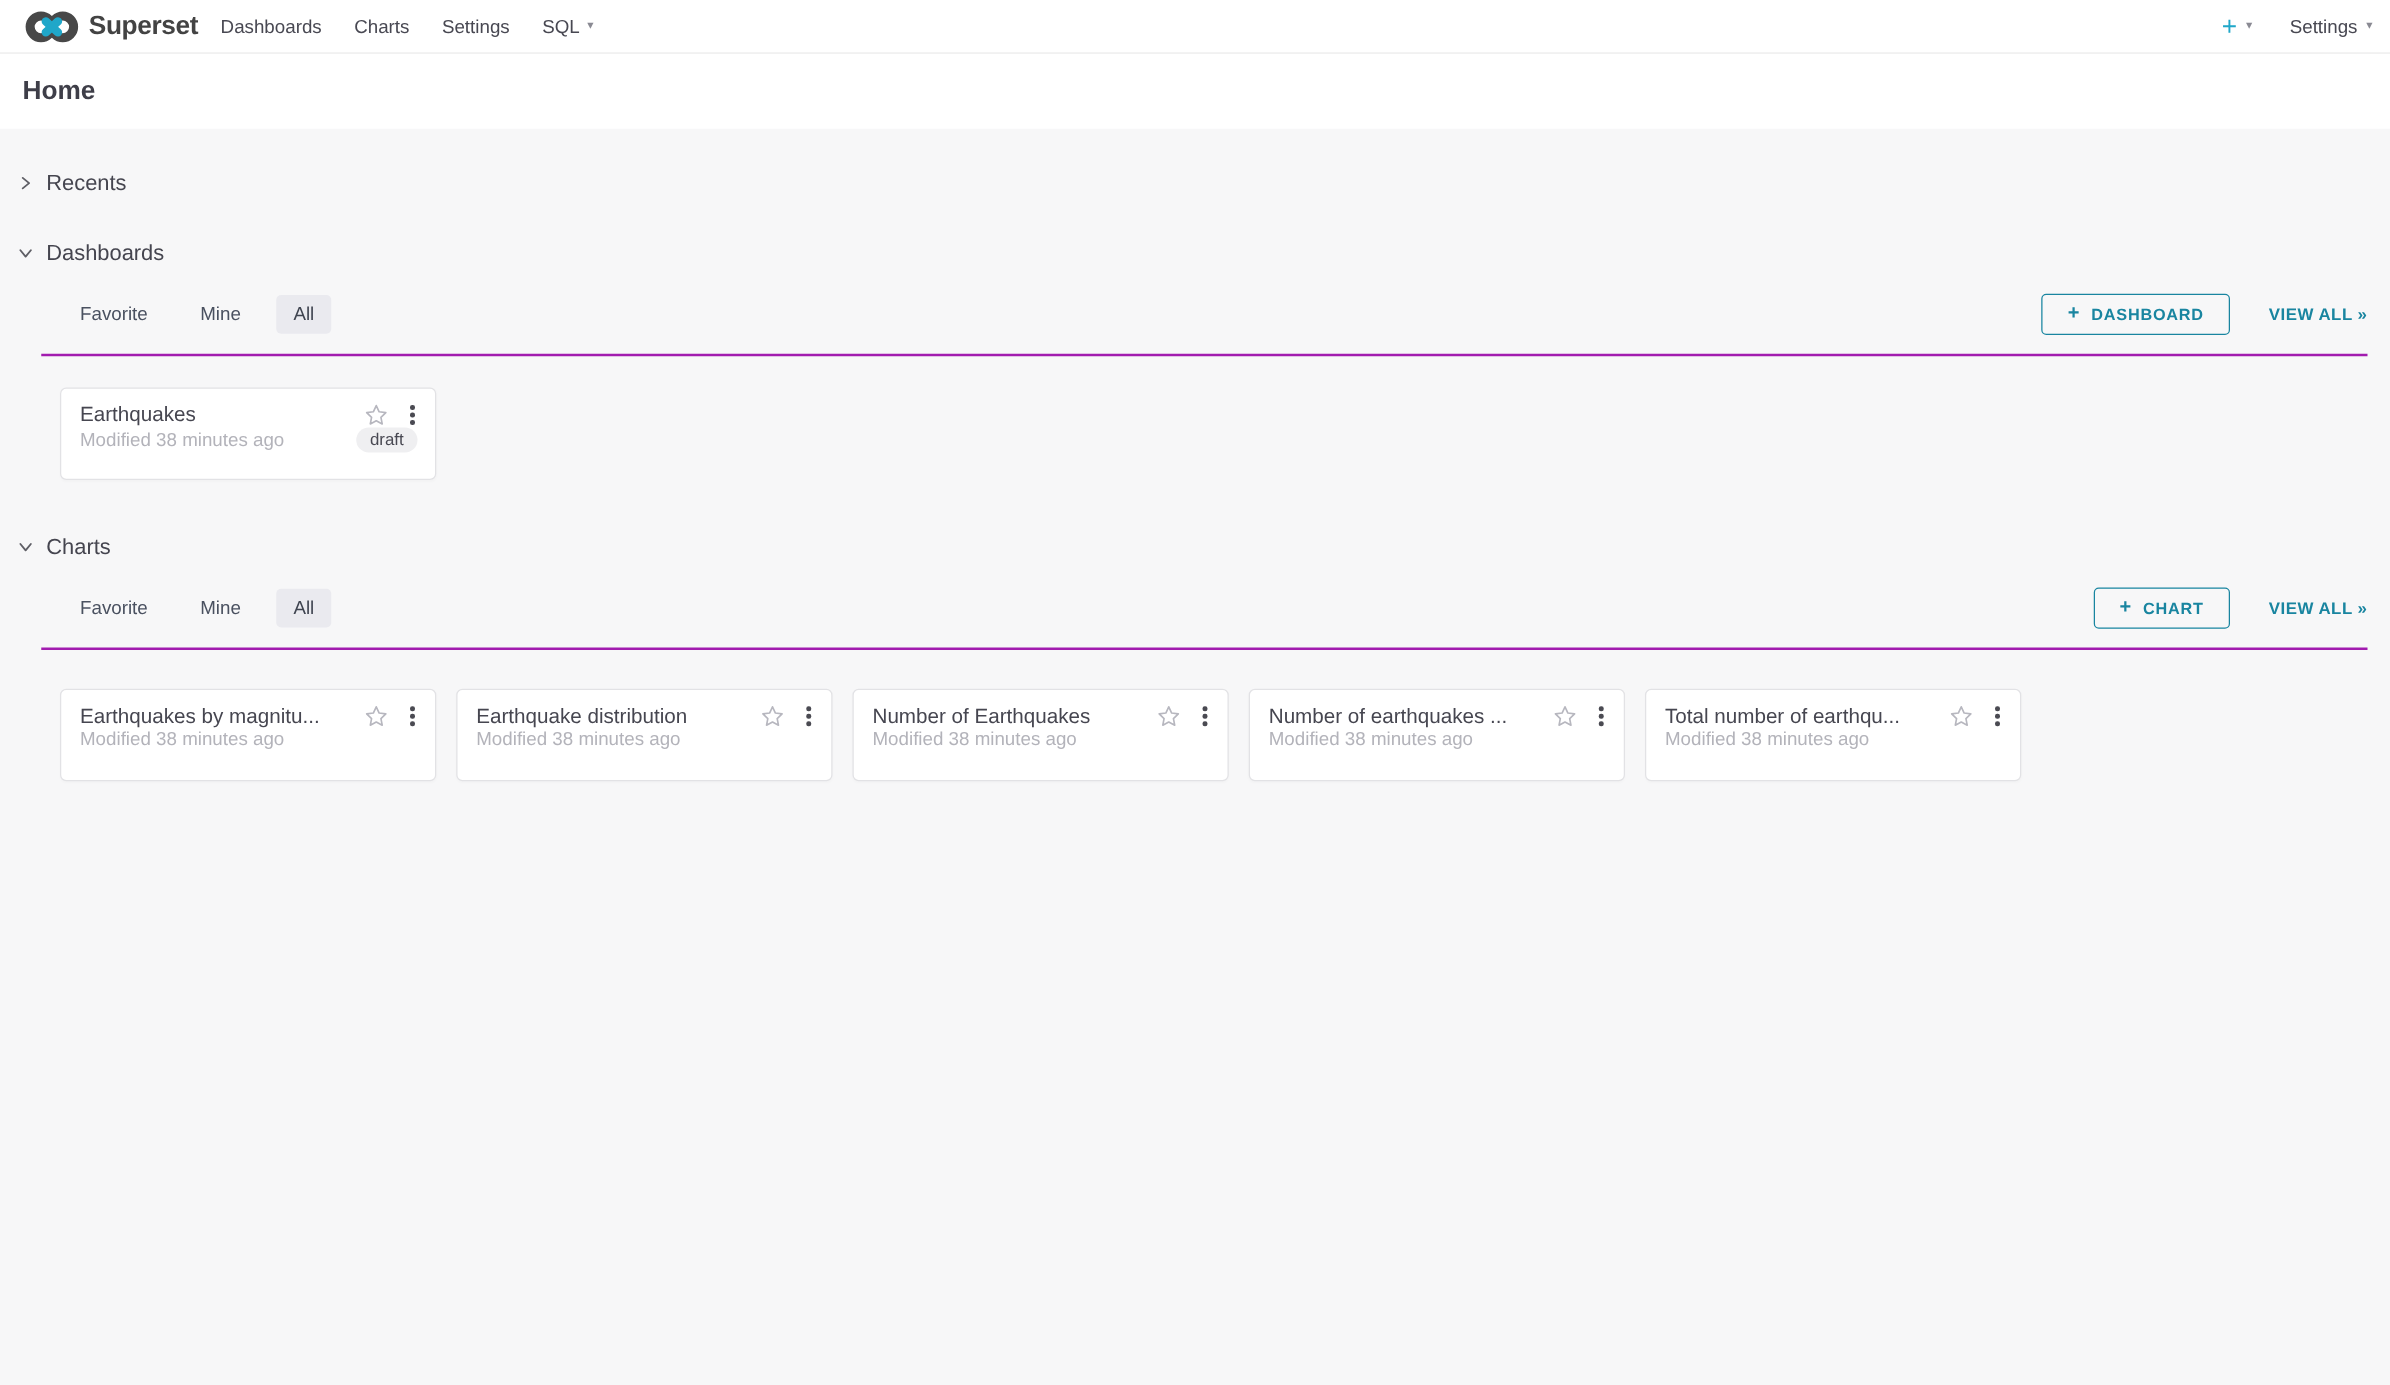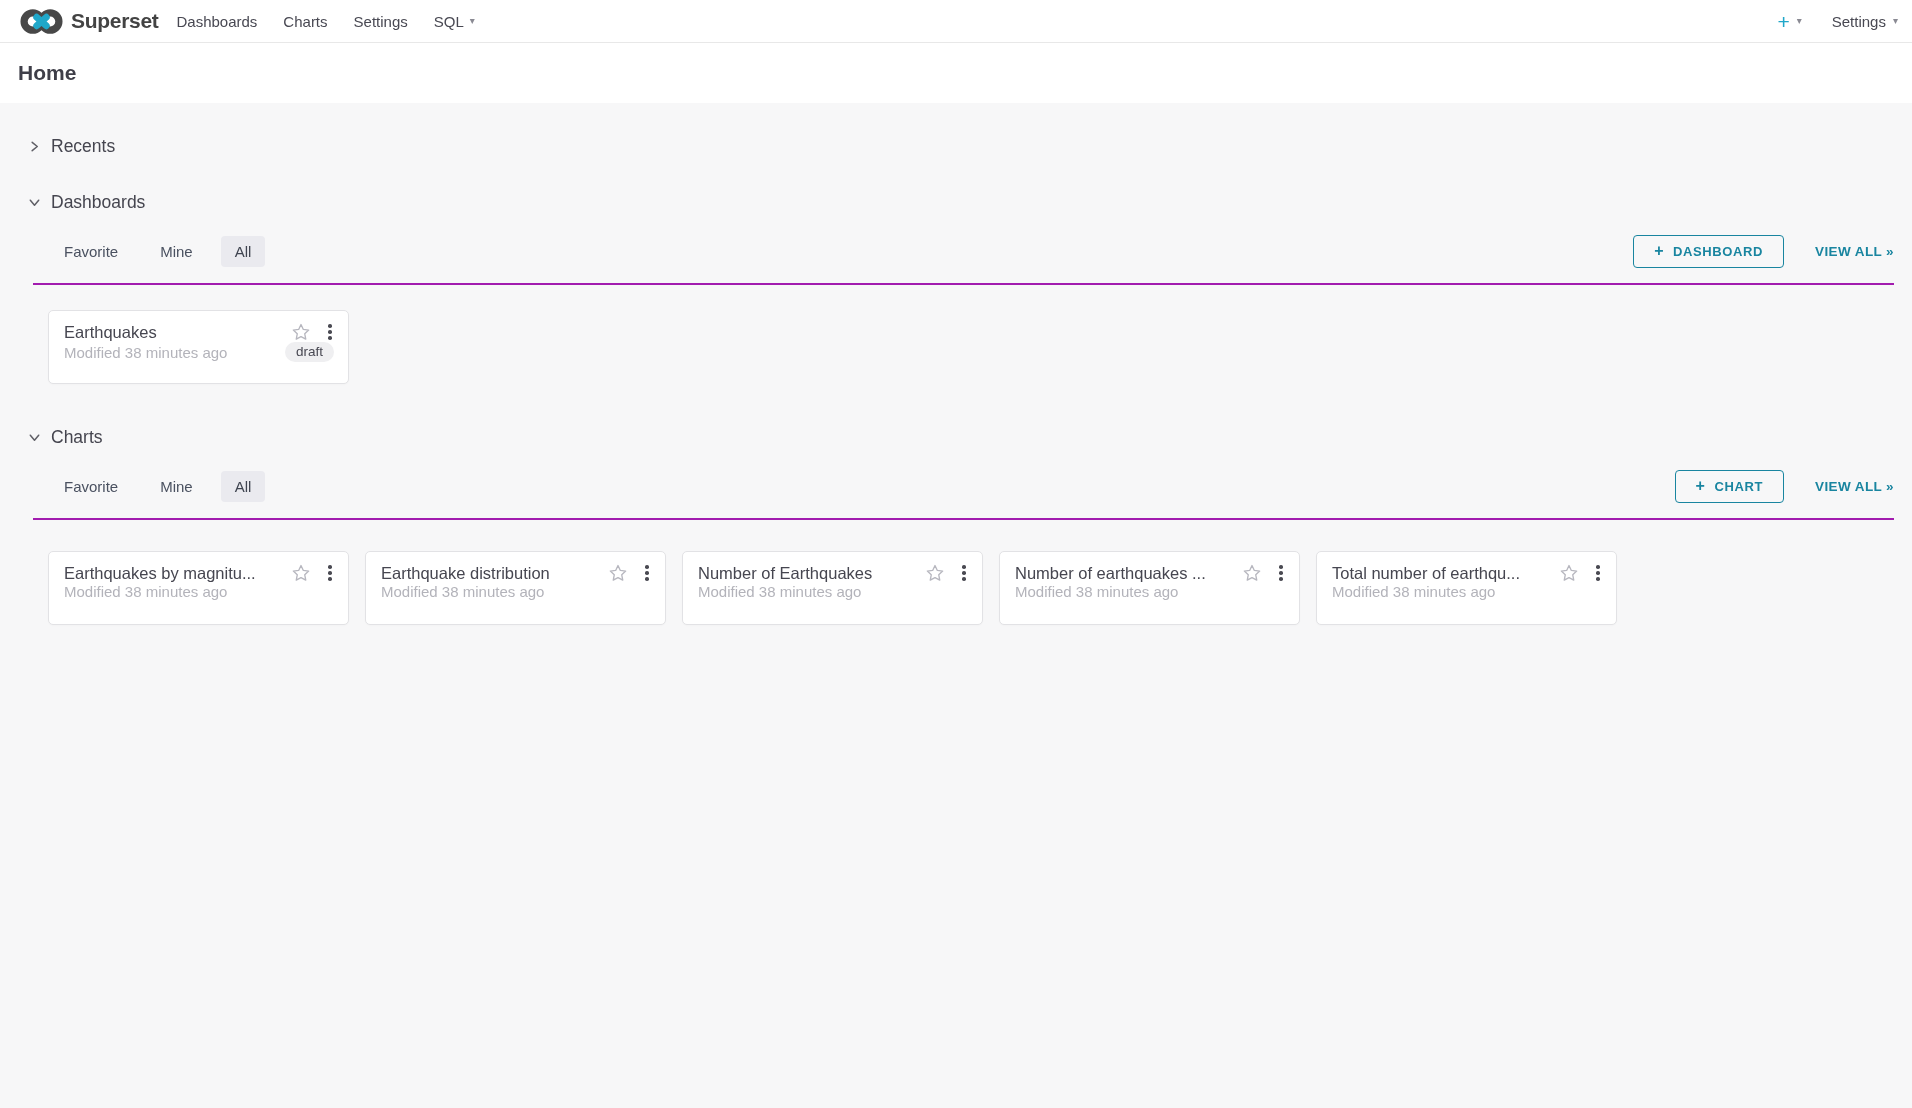--- a/index.html
+++ b/index.html
@@ -35,21 +35,21 @@
 
   
   .page-title-bar { height: 60px; background: #fff; display: flex; align-items: center; padding-left: 18px; }
   .page-title { font-size: 21px; font-weight: 700; color: #3e3e48; }
 
   
   .content { padding-top: 1px; }
 
   .collapse-row {
     display: flex; align-items: center; gap: 10px;
-    padding-left: 28px; height: 34px; cursor: pointer;
+    padding-left: 14px; height: 34px; cursor: pointer;
   }
   .collapse-row.recents { margin-top: 25px; }
   .collapse-row.dashboards { margin-top: 22px; }
   .collapse-row.charts { margin-top: 36px; }
   .collapse-row.saved { margin-top: 27px; }
   .section-label { font-size: 17.5px; color: #45454f; }
   .chev { width: 13px; height: 13px; flex: 0 0 13px; }
   .chev polyline { fill: none; stroke: #5f5f66; stroke-width: 1.6; stroke-linecap: round; stroke-linejoin: round; }
 
   

